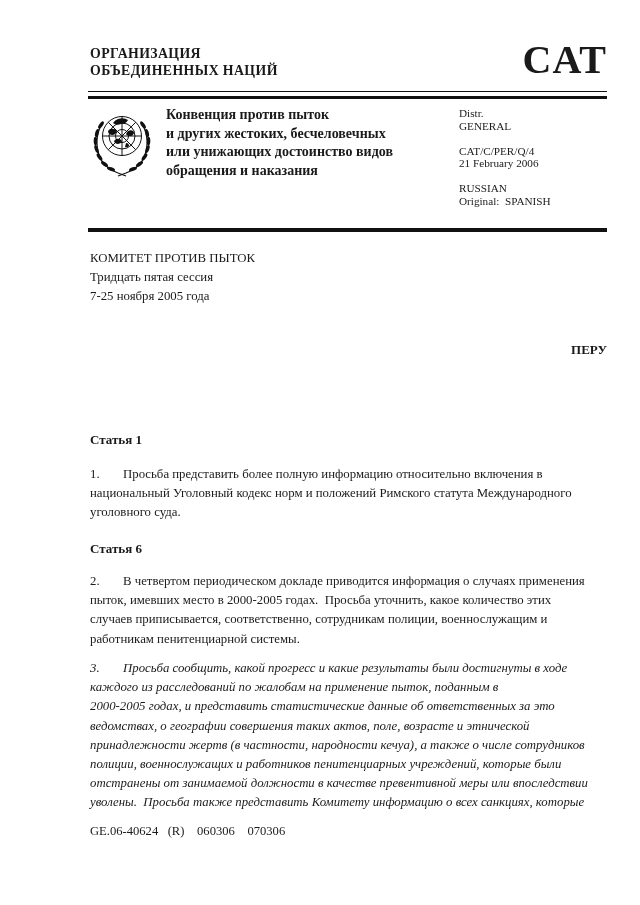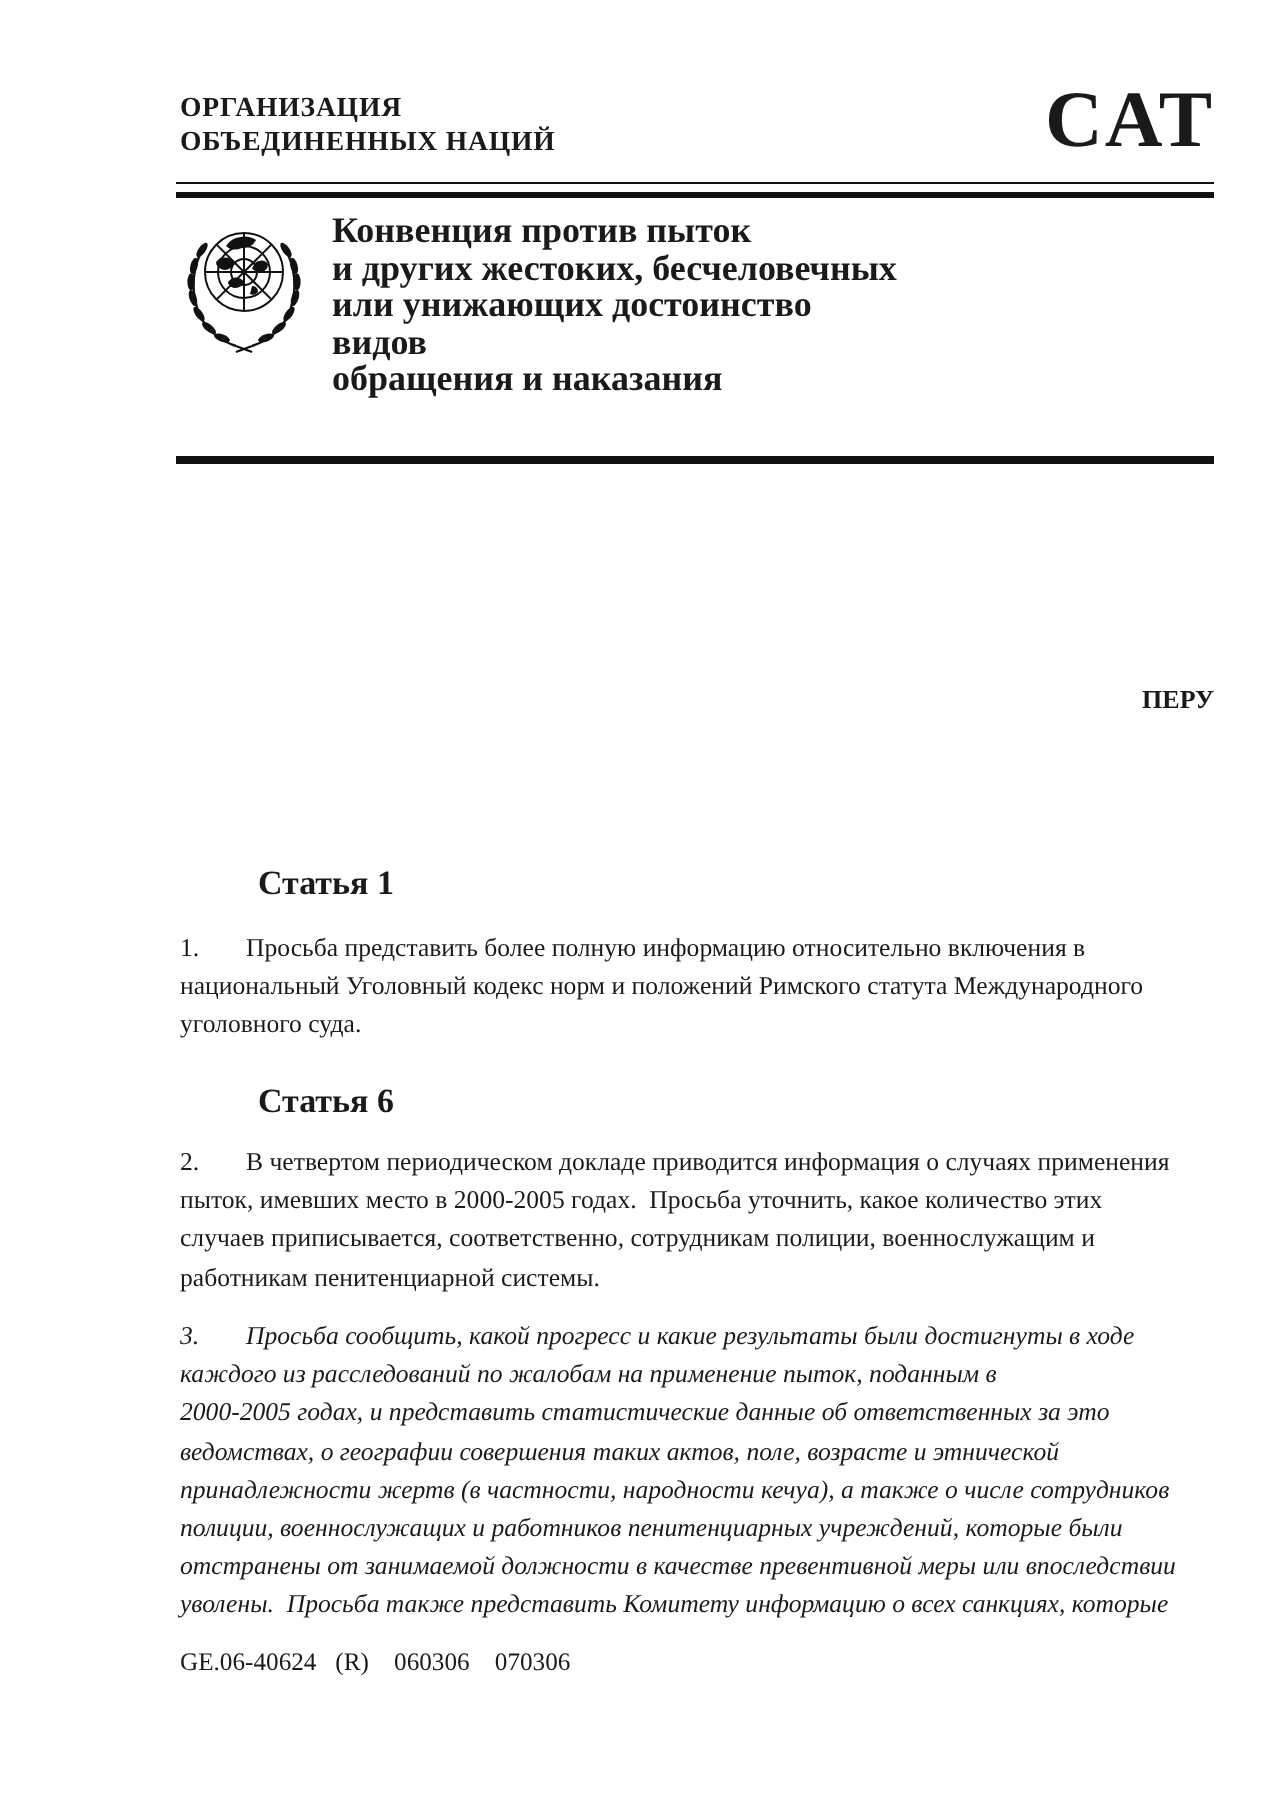--- a/index.html
+++ b/index.html
@@ -23,21 +23,21 @@
     font-size:40px;font-weight:bold;letter-spacing:1px;
   }
   .rule-top{
     left:88px;top:91px;width:519px;height:4px;
     border-top:1.5px solid #111;border-bottom:3px solid #111;
   }
   
   .emblem{left:88px;top:107px;width:68px;height:70px;}
   .convention-title{
     left:166px;top:106px;width:290px;
-    font-size:18px;font-weight:bold;line-height:18.6px;
+    font-size:14px;font-weight:bold;line-height:18.6px;
     white-space:pre-line;
   }
   .distr{
     left:459px;top:107px;
     font-size:11.2px;line-height:12.8px;
   }
   .distr div{white-space:pre;}
   .distr .gap{margin-bottom:12px;}
   .rule-mid{
     left:88px;top:228px;width:519px;height:3.5px;background:#111;
@@ -53,21 +53,21 @@
     text-align:right;font-weight:bold;font-size:13px;
   }
   .doc-title{
     left:90px;top:379px;width:517px;
     text-align:center;font-weight:bold;font-size:12.8px;line-height:18.6px;
     white-space:pre-wrap;
   }
   
   .article-heading{
     left:90px;
-    font-weight:bold;font-size:17px;margin-left:39px;
+    font-weight:bold;font-size:13px;
   }
   .para{
     left:90px;width:525px;
     font-size:12.8px;line-height:19.2px;
   }
   .pnum{display:inline-block;width:33px;}
   .ptext{white-space:pre-wrap;}
   .footer-ref{
     left:90px;top:824px;
     font-size:12.6px;white-space:pre;
@@ -124,23 +124,36 @@
         <ellipse cx="45" cy="62" rx="4.2" ry="1.8" transform="rotate(160 45 62)"></ellipse>
       </g>
     </svg>
   </div>
 
   <div class="abs convention-title">Конвенция против пыток
 и других жестоких, бесчеловечных
 или унижающих достоинство видов
 обращения и наказания</div>
 
+  <div class="abs distr">
+    <div>Distr.</div>
+    <div class="gap">GENERAL</div>
+    <div>CAT/C/PER/Q/4</div>
+    <div class="gap">21 February 2006</div>
+    <div>RUSSIAN</div>
+    <div>Original:  SPANISH</div>
+  </div>
 
   <div class="abs rule-mid"></div>
 
+  <div class="abs session-block">
+    <div>КОМИТЕТ ПРОТИВ ПЫТОК</div>
+    <div>Тридцать пятая сессия</div>
+    <div>7-25 ноября 2005 года</div>
+  </div>
 
   <div class="abs country">ПЕРУ</div>
 
   <div class="abs article-heading" style="top:432px;">Статья 1</div>
   <div class="abs para" style="top:465px;"><span class="pnum">1.</span><span class="ptext">Просьба представить более полную информацию относительно включения в
 национальный Уголовный кодекс норм и положений Римского статута Международного
 уголовного суда.</span></div>
 
   <div class="abs article-heading" style="top:541px;">Статья 6</div>
   <div class="abs para" style="top:572px;"><span class="pnum">2.</span><span class="ptext">В четвертом периодическом докладе приводится информация о случаях применения

